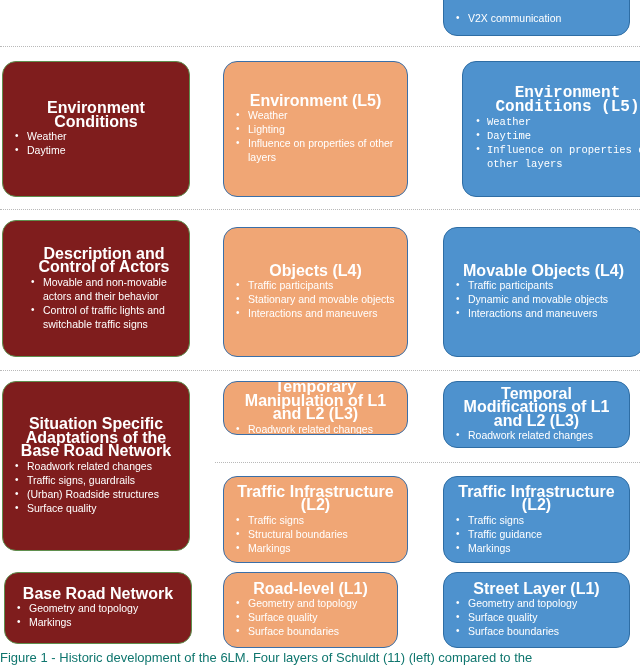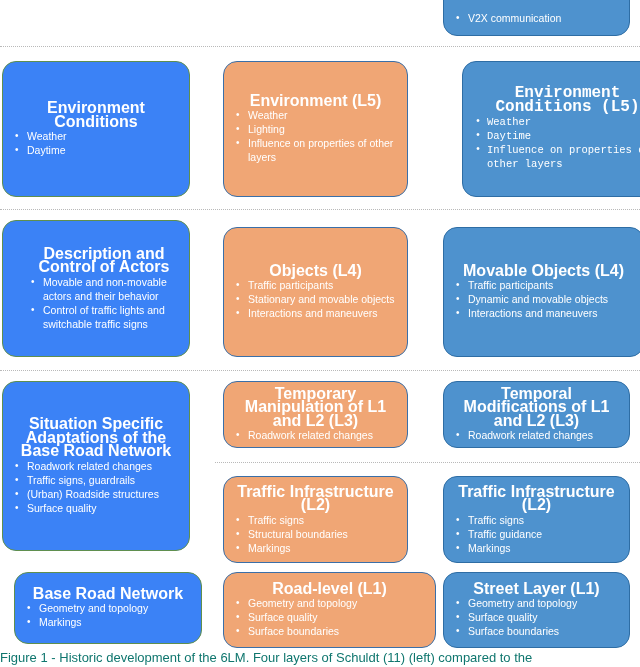--- a/index.html
+++ b/index.html
@@ -35,21 +35,21 @@
     box-sizing: border-box;
     border: 1.4px solid #3a6fa8;
     border-radius: 14px;
     color: #ffffff;
     padding: 6px 8px 6px 8px;
     overflow: hidden;
     display: flex;
     flex-direction: column;
     justify-content: center;
   }
-  .card.green  { background: #3b82f6; border-color: #5f8f4e; }
+  .card.green  { background: #7f1d1d; border-color: #5f8f4e; }
   .card.orange { background: #F0A675; border-color: #3a6fa8; }
   .card.blue   { background: #4E92CE; border-color: #2e6da4; }
 
   .card-title {
     font-weight: bold;
     font-size: 16px;
     line-height: 13.5px;
     text-align: center;
     margin: 0 0 1px 0;
     padding: 0 2px;
@@ -165,21 +165,21 @@
   <div class="card green" style="left:2px; top:381px; width:188px; height:170px;">
     <div class="card-title">Situation Specific Adaptations of the Base Road Network</div>
     <ul class="bullets">
       <li>Roadwork related changes</li>
       <li>Traffic signs, guardrails</li>
       <li>(Urban) Roadside structures</li>
       <li>Surface quality</li>
     </ul>
   </div>
 
-  <div class="card orange" style="left:223px; top:381px; width:185px; height:67px;">
+  <div class="card orange" style="left:223px; top:381px; width:185px; height:54px;">
     <div class="card-title">Temporary Manipulation of L1 and L2 (L3)</div>
     <ul class="bullets">
       <li>Roadwork related changes</li>
     </ul>
   </div>
 
   <div class="card blue" style="left:443px; top:381px; width:187px; height:67px;">
     <div class="card-title">Temporal Modifications of L1 and L2 (L3)</div>
     <ul class="bullets">
       <li>Roadwork related changes</li>
@@ -199,29 +199,29 @@
 
   <div class="card blue" style="left:443px; top:476px; width:187px; height:87px;">
     <div class="card-title">Traffic Infrastructure (L2)</div>
     <ul class="bullets">
       <li>Traffic signs</li>
       <li>Traffic guidance</li>
       <li>Markings</li>
     </ul>
   </div>
 
-  <div class="card green" style="left:14px; top:572px; width:188px; height:72px;">
+  <div class="card green" style="left:4px; top:572px; width:188px; height:72px;">
     <div class="card-title">Base Road Network</div>
     <ul class="bullets">
       <li>Geometry and topology</li>
       <li>Markings</li>
     </ul>
   </div>
 
-  <div class="card orange" style="left:223px; top:572px; width:213px; height:76px;">
+  <div class="card orange" style="left:223px; top:572px; width:175px; height:76px;">
     <div class="card-title">Road-level (L1)</div>
     <ul class="bullets">
       <li>Geometry and topology</li>
       <li>Surface quality</li>
       <li>Surface boundaries</li>
     </ul>
   </div>
 
   <div class="card blue" style="left:443px; top:572px; width:187px; height:76px;">
     <div class="card-title">Street Layer (L1)</div>

